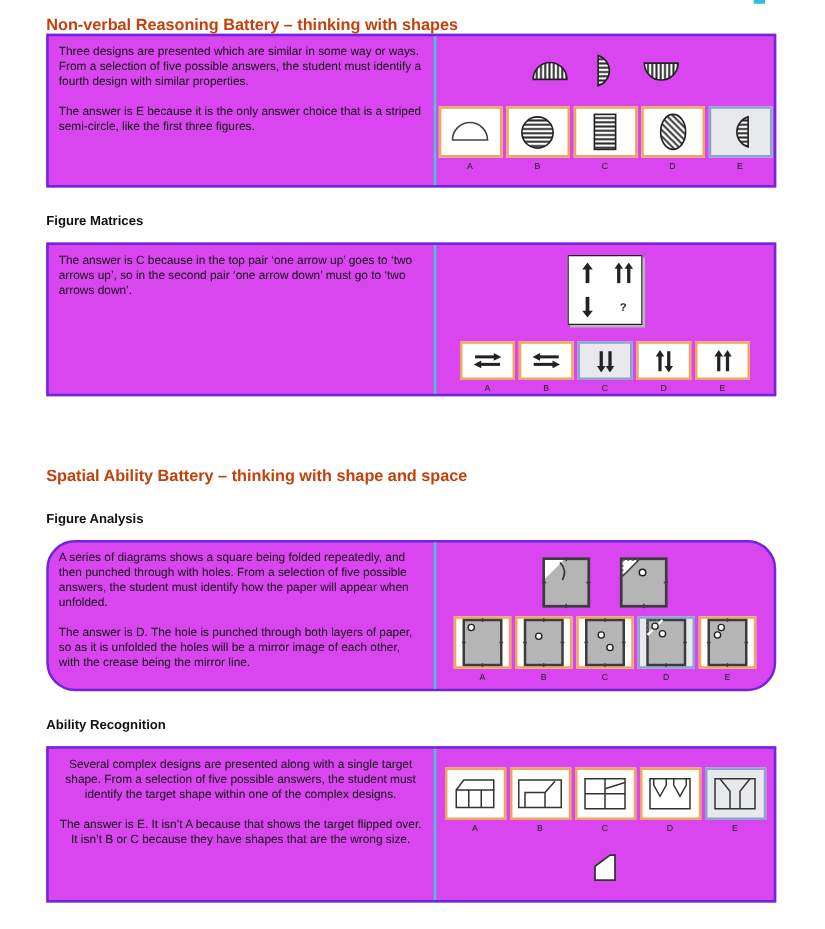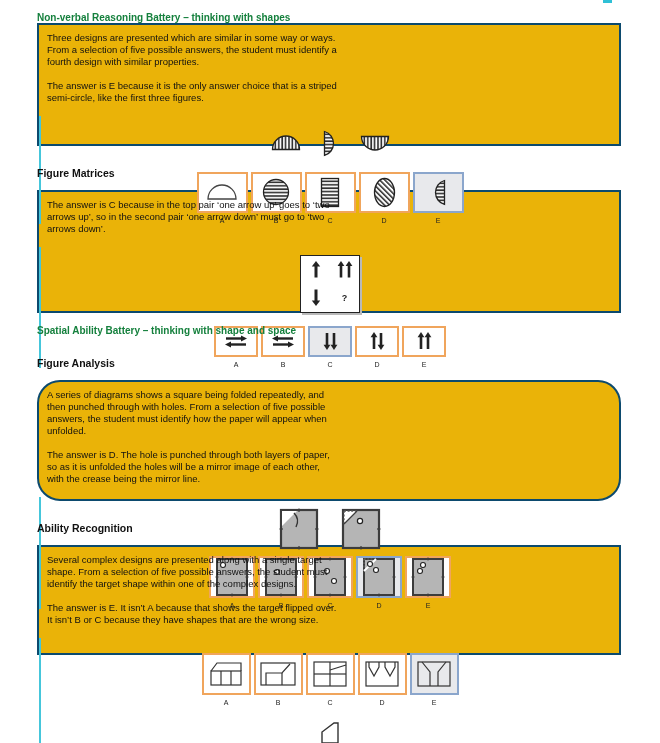--- a/index.html
+++ b/index.html
@@ -1,23 +1,23 @@
 <!DOCTYPE html>
 <html><head>
 <meta charset="utf-8">
 <style>
   html,body{margin:0;padding:0;background:#fff;}
   .page{position:relative;width:660px;height:743px;background:#fff;overflow:hidden;
         font-family:"Liberation Sans",sans-serif;color:#111;}
   .corner-mark{position:absolute;left:603px;top:0;width:9px;height:3px;background:#2fc0d6;}
   .content{margin-left:37px;width:584px;}
-  h1.battery{font-size:10px;font-weight:bold;color:#15803d;margin:0;padding-top:12px;letter-spacing:0;}
+  h1.battery{font-size:13px;font-weight:bold;color:#c2410c;margin:0;padding-top:12px;letter-spacing:0;}
   h2.subtest{font-size:10.5px;font-weight:bold;color:#111;margin:0;padding-top:21px;padding-bottom:11px;}
-  .tbl{display:flex;border:2px solid #0c4a6e;box-sizing:border-box;background:#eab308;flex-direction:column;}
-  .t1{height:123px;} .t2{height:123px;} .t3{height:121px;border-radius:23px;} .t4{height:110px;}
+  .tbl{display:flex;border:2px solid #6d28d9;box-sizing:border-box;background:#d946ef;}
+  .t1{height:123px;} .t2{height:123px;} .t3{height:121px;border-radius:23px;} .t4{height:125px;text-align:center;}
   .cell-text{width:308px;box-sizing:border-box;padding:7px 9px 0 8px;}
   .cell-text p{font-size:9.5px;line-height:1.26;margin:0 0 12px 0;}
   .cell-fig{flex:1;border-left:2px solid #45c6db;display:flex;flex-direction:column;align-items:center;box-sizing:border-box;}
   .q-row{display:flex;align-items:center;gap:22px;margin-top:14px;height:27px;}
   .strip{display:flex;gap:3px;}
   .opt{display:flex;flex-direction:column;align-items:center;}
   .box{box-sizing:border-box;border:2px solid #f0a55c;background:#fff;display:flex;align-items:center;justify-content:center;}
   .box.sel{border-color:#8ba6cc;background:#e8e9ec;}
   .bx-cl{width:51px;height:41px;}
   .bx-mx{width:44px;height:31px;}
@@ -205,21 +205,21 @@
                 <polygon points="11,0 7.6,5.2 14.4,5.2" fill="#222"></polygon>
                   <rect x="9.7" y="4" width="2.6" height="13" fill="#222"></rect>
                 </svg>
             </div>
             <div class="letter">E</div>
           </div>
         </div>
       </div>
     </div>
 
-    <h1 class="battery" style="">Spatial Ability Battery – thinking with shape and space</h1>
+    <h1 class="battery" style="margin-top:44px;">Spatial Ability Battery – thinking with shape and space</h1>
 
     <h2 class="subtest">Figure Analysis</h2>
     <div class="tbl t3">
       <div class="cell-text">
         <p>A series of diagrams shows a square being folded repeatedly, and then punched through with holes. From a selection of five possible answers, the student must identify how the paper will appear when unfolded.</p>
         <p>The answer is D. The hole is punched through both layers of paper, so as it is unfolded the holes will be a mirror image of each other, with the crease being the mirror line.</p>
       </div>
       <div class="cell-fig">
         <div class="fold-row">
           <svg width="40" height="42">

